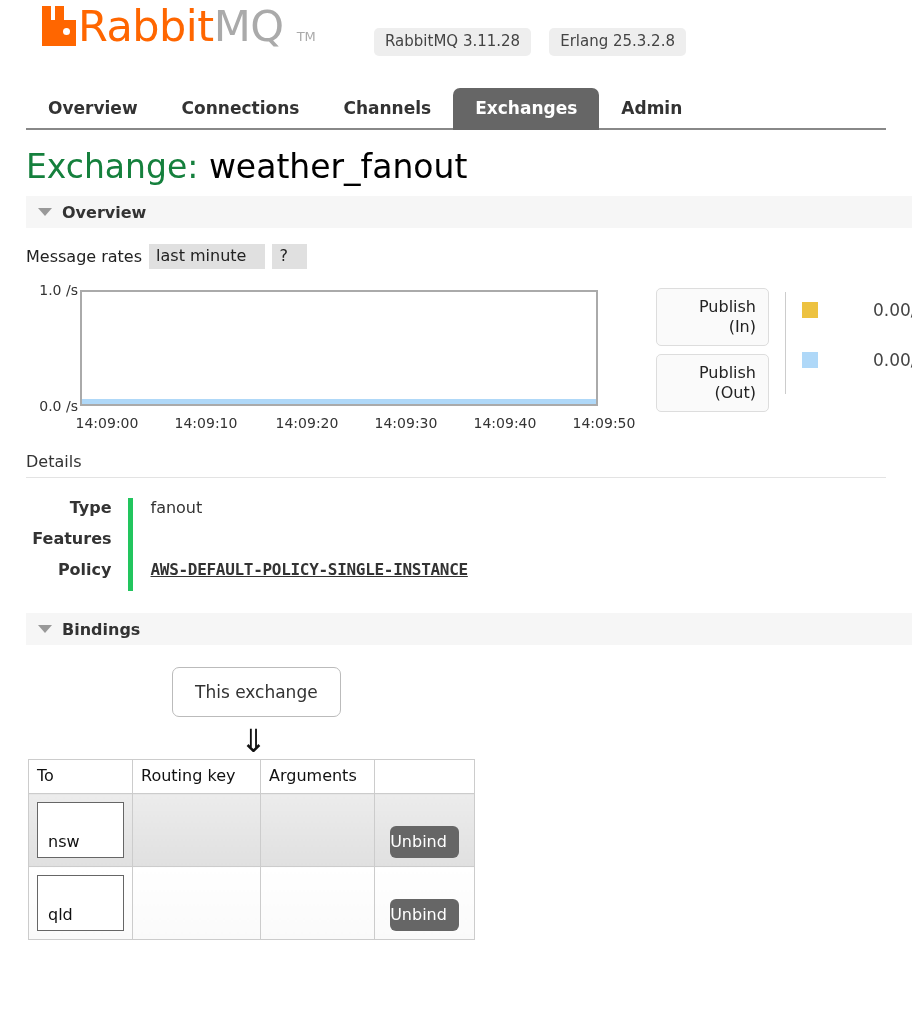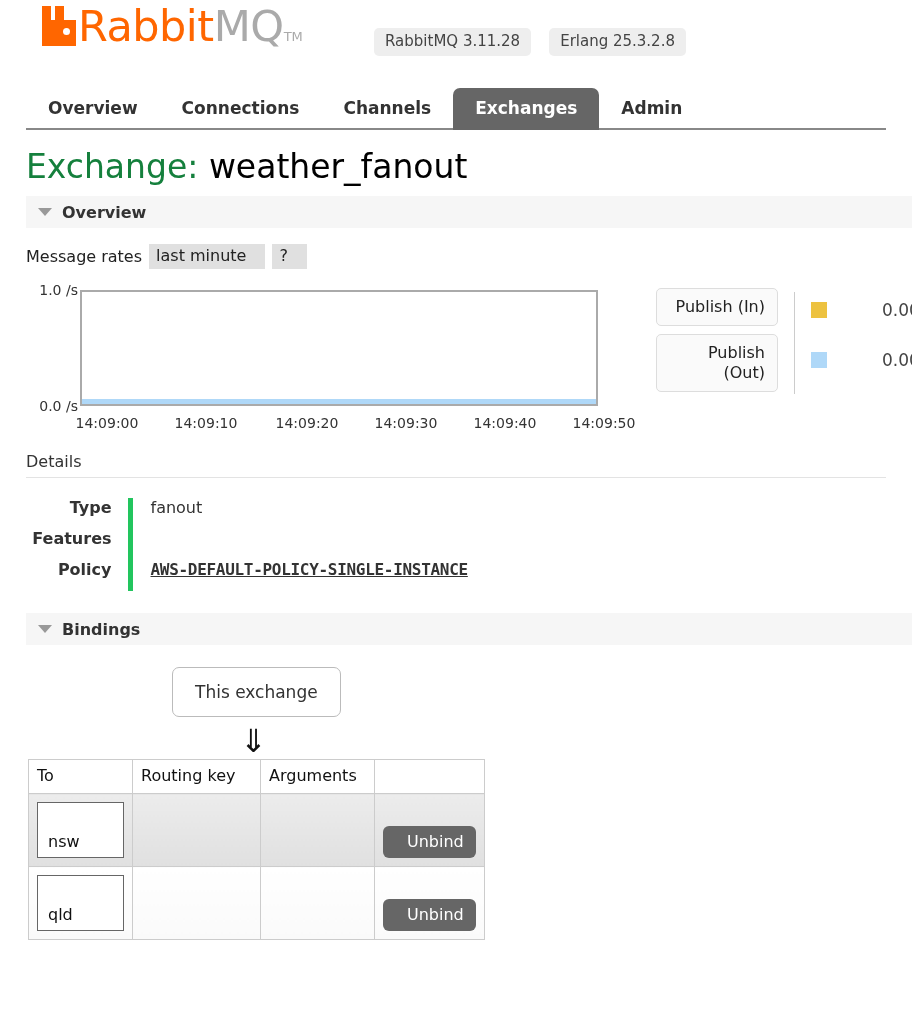--- a/index.html
+++ b/index.html
@@ -56,21 +56,21 @@
     line-height: 40px;
     font-weight: 400;
     letter-spacing: -0.5px;
   }
   .logo-rabbit { color: #f60; }
   .logo-mq { color: #aaa; }
   .logo-tm {
     color: #aaa;
     font-size: 13px;
     line-height: 13px;
-    margin-left: 0;
+    margin-left: 13px;
     margin-bottom: 3px;
     letter-spacing: 0;
   }
   #versions {
     position: absolute;
     left: 374px; top: 28px;
     display: flex;
     gap: 18px;
   }
   .version-pill {
@@ -210,21 +210,21 @@
   }
   .legend-btn {
     background: #fafafa;
     border: 1px solid #ddd;
     border-radius: 5px;
     font-size: 16px;
     line-height: 20px;
     color: #222;
     padding: 8px 12px;
     text-align: right;
-    width: 122px;
+    width: 113px;
     cursor: pointer;
   }
   #legend-divider {
     width: 1px;
     background: #ccc;
     height: 102px;
     margin: 4px 0 0 16px;
   }
   #legend-values {
     display: flex;
@@ -355,21 +355,21 @@
     align-items: flex-end;
     cursor: pointer;
   }
   .unbind-btn {
     background: #666;
     color: #fff;
     border: none;
     border-radius: 6px;
     font-size: 16px;
     font-family: inherit;
-    padding: 6px 12px 7px 24px;
+    padding: 6px 12px 7px 0;
     cursor: pointer;
     display: inline-block;
   }
   td.act-cell { vertical-align: top; text-align: center; }
 </style>
 </head>
 <body>
 
 <div id="header">
   <div id="logo-block">

